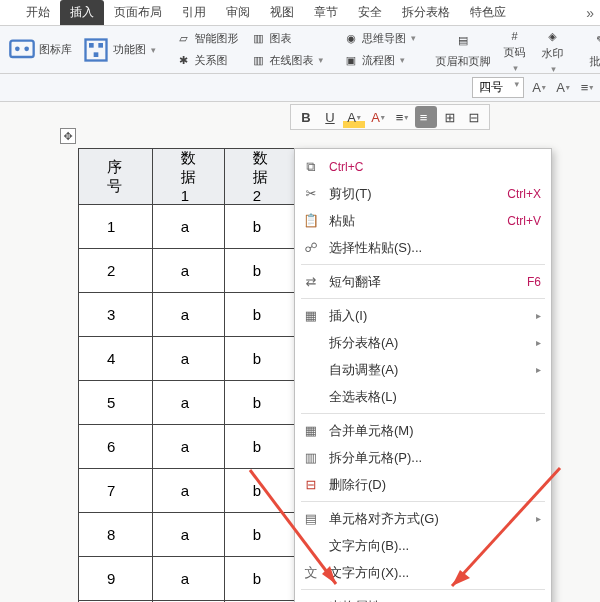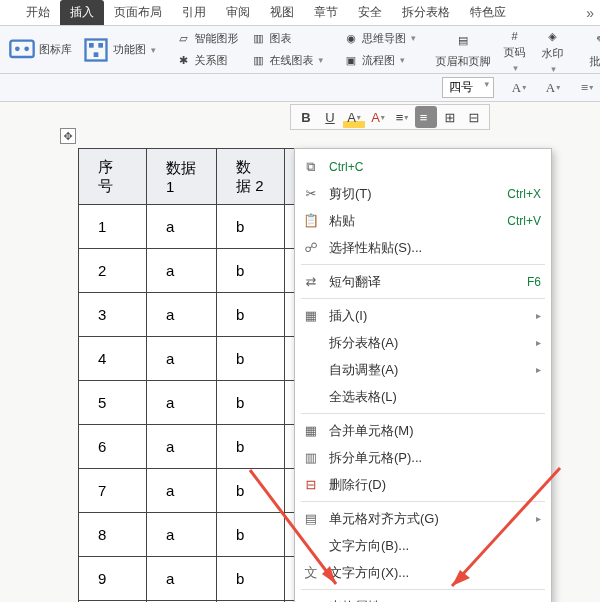--- a/index.html
+++ b/index.html
@@ -15,52 +15,52 @@
   .ribbon { display: flex; height: 48px; background: #f5f7fa; border-bottom: 1px solid #d0d0d0; padding: 2px 4px; gap: 4px; }
   .rgroup { display: flex; flex-direction: column; gap: 2px; }
   .rgroup.big { flex-direction: row; }
   .ritem { display: flex; align-items: center; gap: 3px; padding: 2px 4px; color: #444; font-size: 11px; white-space: nowrap; }
   .ritem .ico { width: 16px; height: 16px; display: inline-flex; align-items: center; justify-content: center; }
   .ritem.bigico .ico { width: 28px; height: 28px; }
   .rsep { width: 1px; background: #dcdcdc; margin: 4px 2px; }
   .dd::after { content: "▾"; font-size: 9px; color: #888; margin-left: 2px; }
   
   
-  .fontbar { display: flex; height: 28px; background: #f5f7fa; border-bottom: 1px solid #d0d0d0; align-items: center; padding: 0 4px; gap: 16px; justify-content: flex-end; font-family: Liberation Serif, serif; }
+  .fontbar { display: flex; height: 28px; background: #f5f7fa; border-bottom: 1px solid #d0d0d0; align-items: center; padding: 0 4px; gap: 6px; justify-content: flex-end; }
   .fontbox { border: 1px solid #bbb; background: #fff; padding: 1px 20px 1px 6px; font-size: 12px; position: relative; }
   .fontbox::after { content: "▾"; position: absolute; right: 4px; color: #888; font-size: 9px; }
   .fontbar .fico { width: 18px; height: 18px; display: inline-flex; align-items: center; justify-content: center; color: #555; font-size: 13px; }
   .fontbar .fico.dd::after { content: "▾"; font-size: 8px; margin-left: 1px; }
   
   
   .minibar { display: flex; gap: 2px; height: 26px; align-items: center; padding: 2px 4px; background: #fbfbfb; border: 1px solid #ccc; position: absolute; left: 290px; top: 104px; }
   .minibar .mico { width: 22px; height: 22px; display: inline-flex; align-items: center; justify-content: center; color: #444; font-size: 13px; }
   .minibar .mico.dd::after { content: "▾"; font-size: 8px; color: #888; margin-left: 1px; }
   .minibar .mico.fill { background: linear-gradient(to bottom, transparent 70%, #ffd24c 70%); }
   .minibar .mico.fontcolor { color: #c0392b; }
   
   
   .doc { position: absolute; left: 0; top: 76px; width: 600px; height: 530px; background: #f8f8f7; }
   .movehandle { position: absolute; left: 60px; top: 26px; width: 16px; height: 16px; border: 1px solid #888; display: flex; align-items: center; justify-content: center; font-size: 11px; color: #555; background: #fff; }
   
   table.wps { border-collapse: collapse; position: absolute; left: 78px; top: 46px; background: #fff; }
-  table.wps th, table.wps td { border: 1px solid #444; padding: 0 19px; height: 44px; font-size: 15px; text-align: left; vertical-align: middle; }
+  table.wps th, table.wps td { border: 1px solid #444; padding: 0 28px; height: 44px; font-size: 15px; text-align: left; vertical-align: middle; }
   table.wps th { background: #eceef1; font-weight: normal; }
   table.wps .c1 { width: 68px; }
   table.wps .c2 { width: 70px; }
   table.wps .c3 { width: 68px; }
   table.wps .c4 { width: 66px; }
   table.wps .c5 { width: 66px; }
   
   
   .ctxmenu { position: absolute; left: 294px; top: 148px; width: 258px; background: #fff; border: 1px solid #bfbfbf; box-shadow: 2px 3px 8px rgba(0,0,0,0.25); padding: 4px 0; }
   .ctxitem { display: flex; align-items: center; height: 27px; padding: 0 10px 0 6px; gap: 8px; color: #333; font-size: 13px; }
   .ctxitem .cicon { width: 20px; height: 20px; display: inline-flex; align-items: center; justify-content: center; color: #666; }
   .ctxitem .label { flex: 1; }
-  .ctxitem .shortcut { color: #15803d; font-size: 12px; }
+  .ctxitem .shortcut { color: #be185d; font-size: 12px; }
   .ctxitem .sub { color: #888; font-size: 10px; }
   .ctxsep { height: 1px; background: #e0e0e0; margin: 3px 6px; }
   
   
   .arrow { position: absolute; pointer-events: none; }
   .arrow line { stroke: #e74c3c; stroke-width: 3; }
   .arrow polygon { fill: #e74c3c; }
   
   svg.ico-svg { width: 100%; height: 100%; }
 </style>

